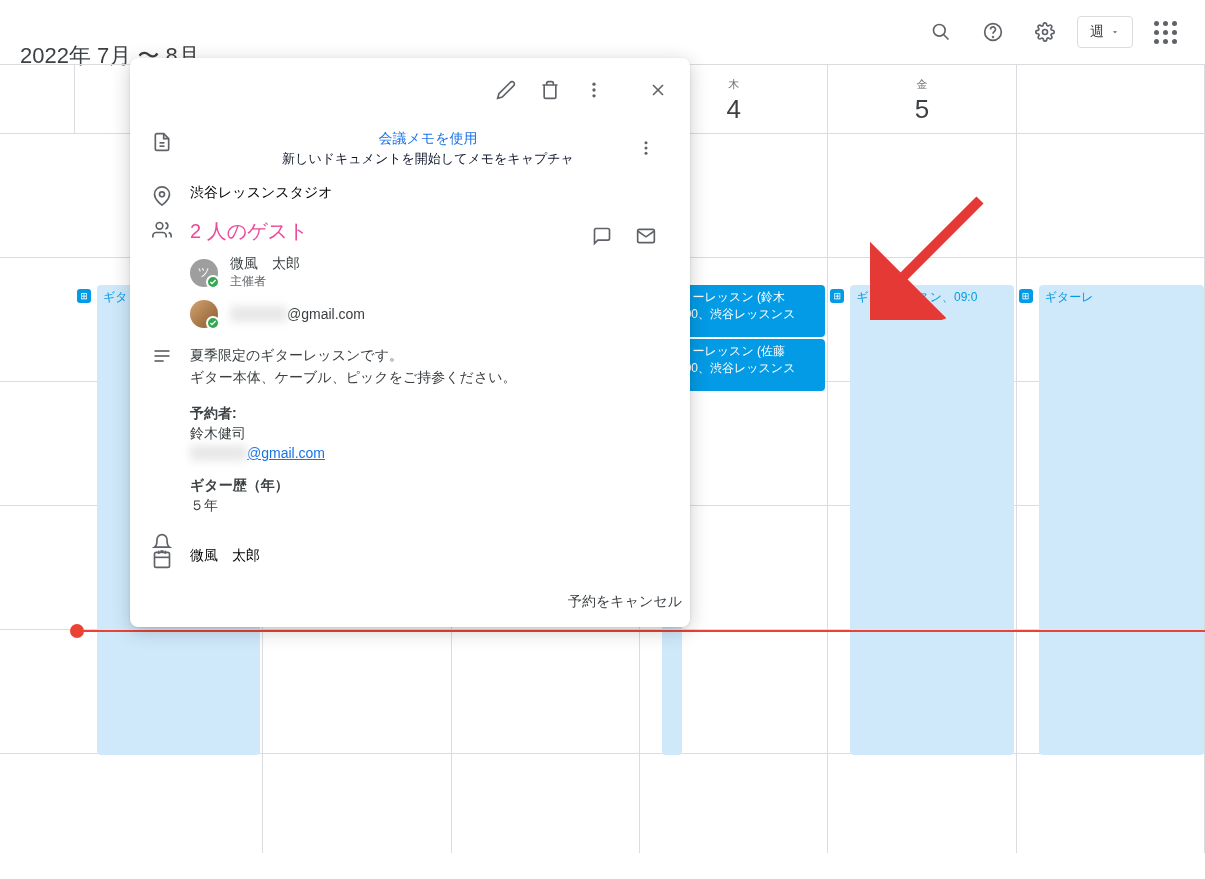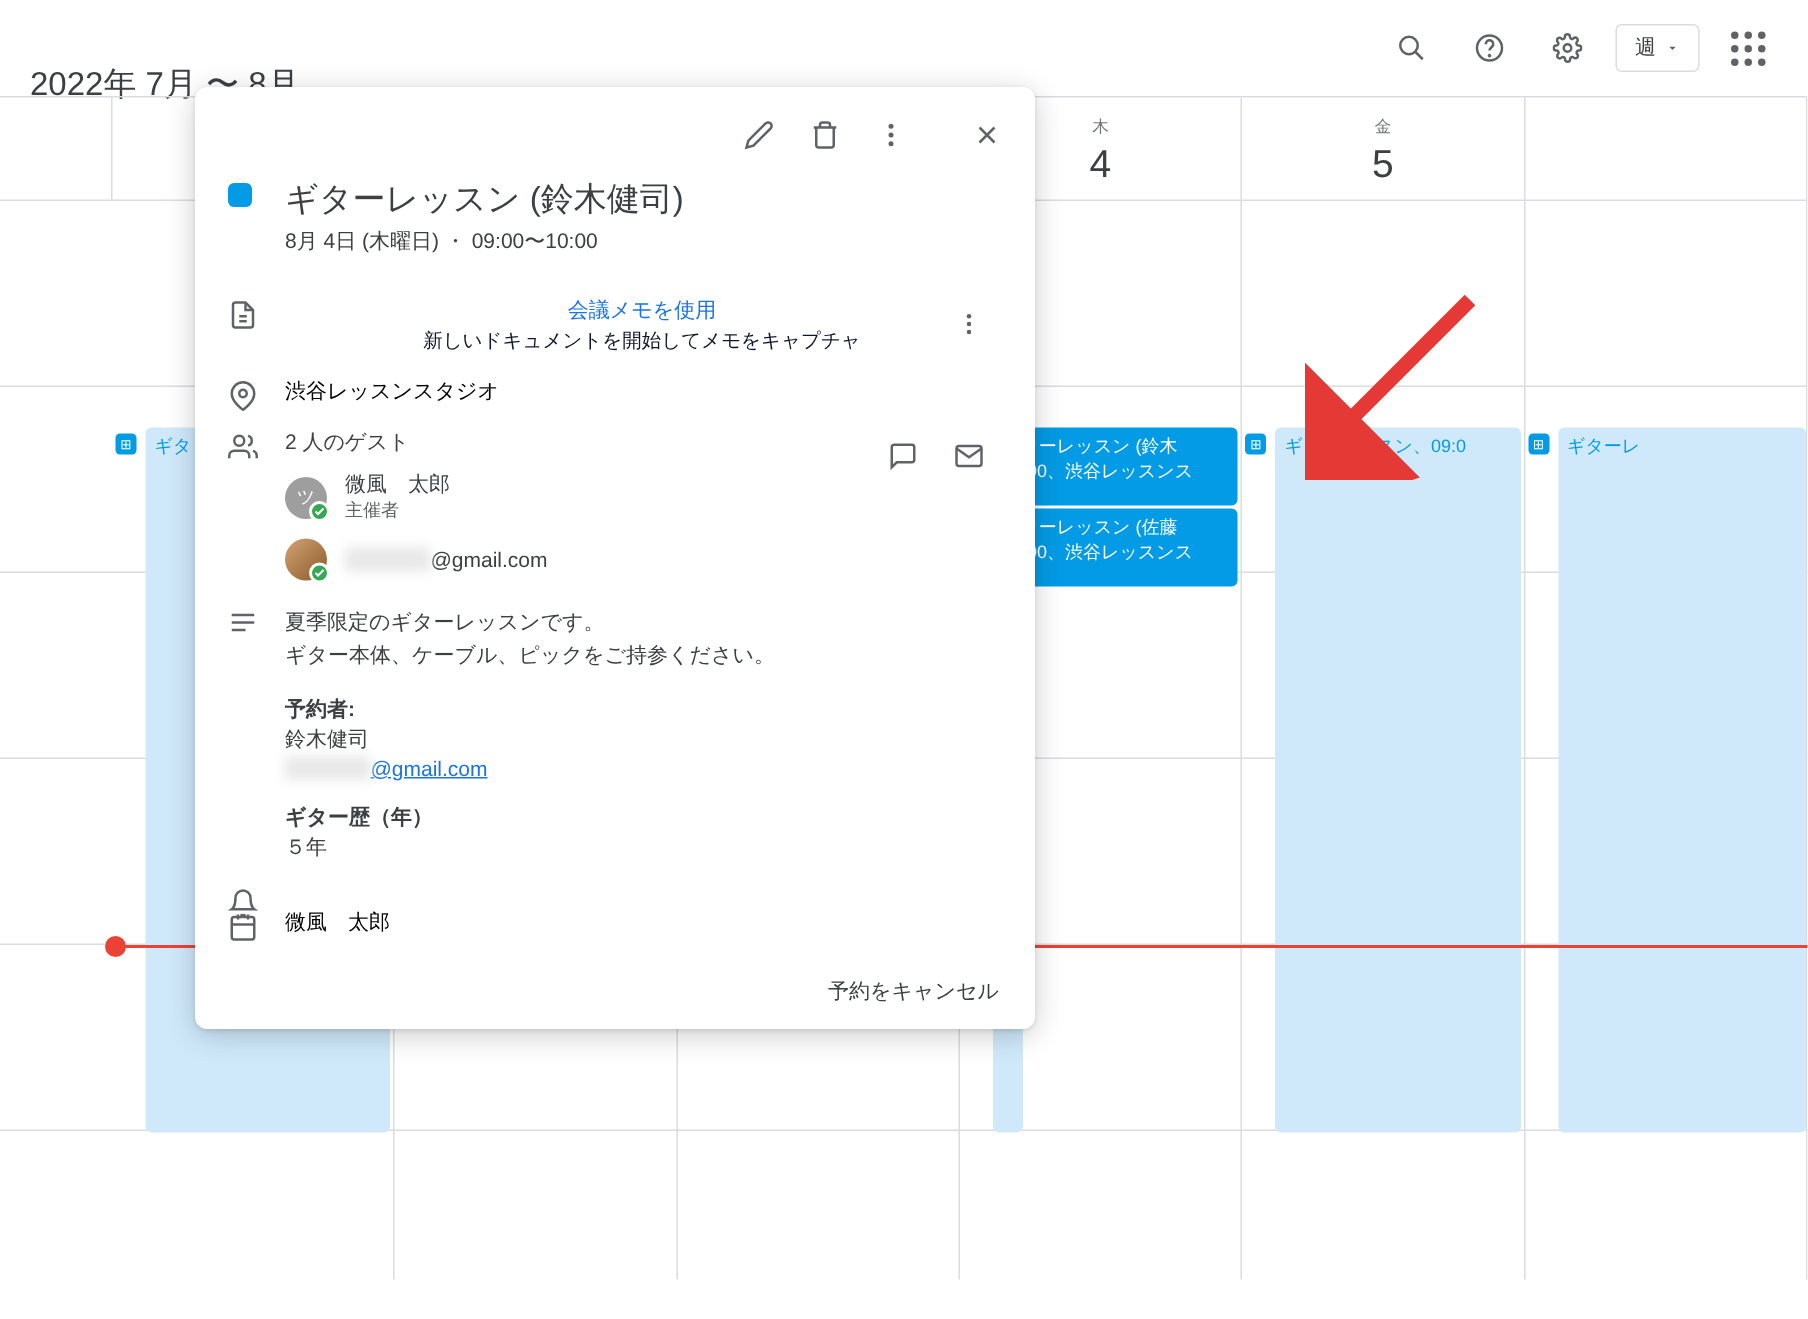--- a/index.html
+++ b/index.html
@@ -43,33 +43,33 @@
 .popup-icon { width: 40px; height: 40px; border-radius: 50%; display: flex; align-items: center; justify-content: center; cursor: pointer; color: #5f6368; }
 .popup-body { padding: 0 24px 8px 60px; position: relative; }
 .popup-row { position: relative; padding: 8px 0; }
 .popup-row-icon { position: absolute; left: -40px; top: 8px; width: 24px; height: 24px; display: flex; align-items: center; justify-content: center; color: #5f6368; }
 .color-chip { position: absolute; left: -38px; top: 12px; width: 16px; height: 16px; background: #039be5; border-radius: 4px; }
 .event-title { font-size: 22px; color: #3c4043; }
 .event-time { font-size: 14px; color: #3c4043; margin-top: 4px; }
 .link-txt { color: #1a73e8; font-size: 14px; }
 .sub-txt { font-size: 13px; color: #0f172a; margin-top: 2px; }
 .location-txt { font-size: 14px; color: #000000; }
-.guest-title { font-size: 14px; color: #404040; }
+.guest-title { font-size: 20px; color: #ec4899; }
 .guest-sub { font-size: 12px; color: #5f6368; }
 .guest-actions { position: absolute; right: 0; top: 6px; display: flex; gap: 4px; }
 .guest-item { display: flex; align-items: center; gap: 12px; margin-top: 10px; }
 .avatar { width: 28px; height: 28px; border-radius: 50%; background: #9e9e9e; position: relative; color: #fff; display: flex; align-items: center; justify-content: center; font-size: 12px; }
 .avatar.photo { background: linear-gradient(135deg, #d4a373, #8b5a2b); }
 .check-badge { position: absolute; bottom: -2px; right: -2px; width: 14px; height: 14px; background: #34a853; border-radius: 50%; border: 2px solid #fff; display: flex; align-items: center; justify-content: center; }
 .guest-name { font-size: 14px; color: #3c4043; }
 .blurred { filter: blur(4px); background: #e8e8e8; color: transparent; border-radius: 2px; padding: 0 4px; }
 .desc-txt { font-size: 14px; color: #3c4043; line-height: 1.6; }
 .section-label { font-size: 14px; font-weight: bold; color: #3c4043; margin-top: 16px; }
 .section-val { font-size: 14px; color: #3c4043; margin-top: 2px; }
-.cancel-link { text-align: right; padding: 12px 24px 8px; font-size: 14px; color: #3c4043; cursor: pointer; }
+.cancel-link { text-align: right; padding: 12px 8px 8px; font-size: 14px; color: #3c4043; cursor: pointer; }
 
 
 .arrow { position: absolute; top: 190px; left: 870px; z-index: 20; }
 
 svg { display: block; }
 </style>
 </head>
 <body>
 
 <div class="header">
@@ -221,25 +221,20 @@
       </div>
     <div style="width:16px;"></div>
     <div class="popup-icon">
         <svg width="20" height="20" viewBox="0 0 24 24" fill="none" stroke="currentColor" stroke-width="2">
           <line x1="18" y1="6" x2="6" y2="18"></line>
           <line x1="6" y1="6" x2="18" y2="18"></line>
         </svg>
       </div>
   </div>
   <div class="popup-body">
-    <div class="popup-row">
-      <div class="color-chip"></div>
-      <div class="event-title">ギターレッスン (鈴木健司)</div>
-      <div class="event-time">8月 4日 (木曜日) ・ 09:00〜10:00</div>
-    </div>
     <div class="popup-row" style="margin-top:12px;text-align:center;">
       <div class="popup-row-icon">
           <svg width="20" height="20" viewBox="0 0 24 24" fill="none" stroke="currentColor" stroke-width="2">
             <path d="M14 2H6a2 2 0 00-2 2v16a2 2 0 002 2h12a2 2 0 002-2V8z"></path>
             <polyline points="14 2 14 8 20 8"></polyline>
             <line x1="9" y1="13" x2="15" y2="13"></line>
             <line x1="9" y1="17" x2="15" y2="17"></line>
           </svg>
         </div>
       <div class="link-txt">会議メモを使用</div>

